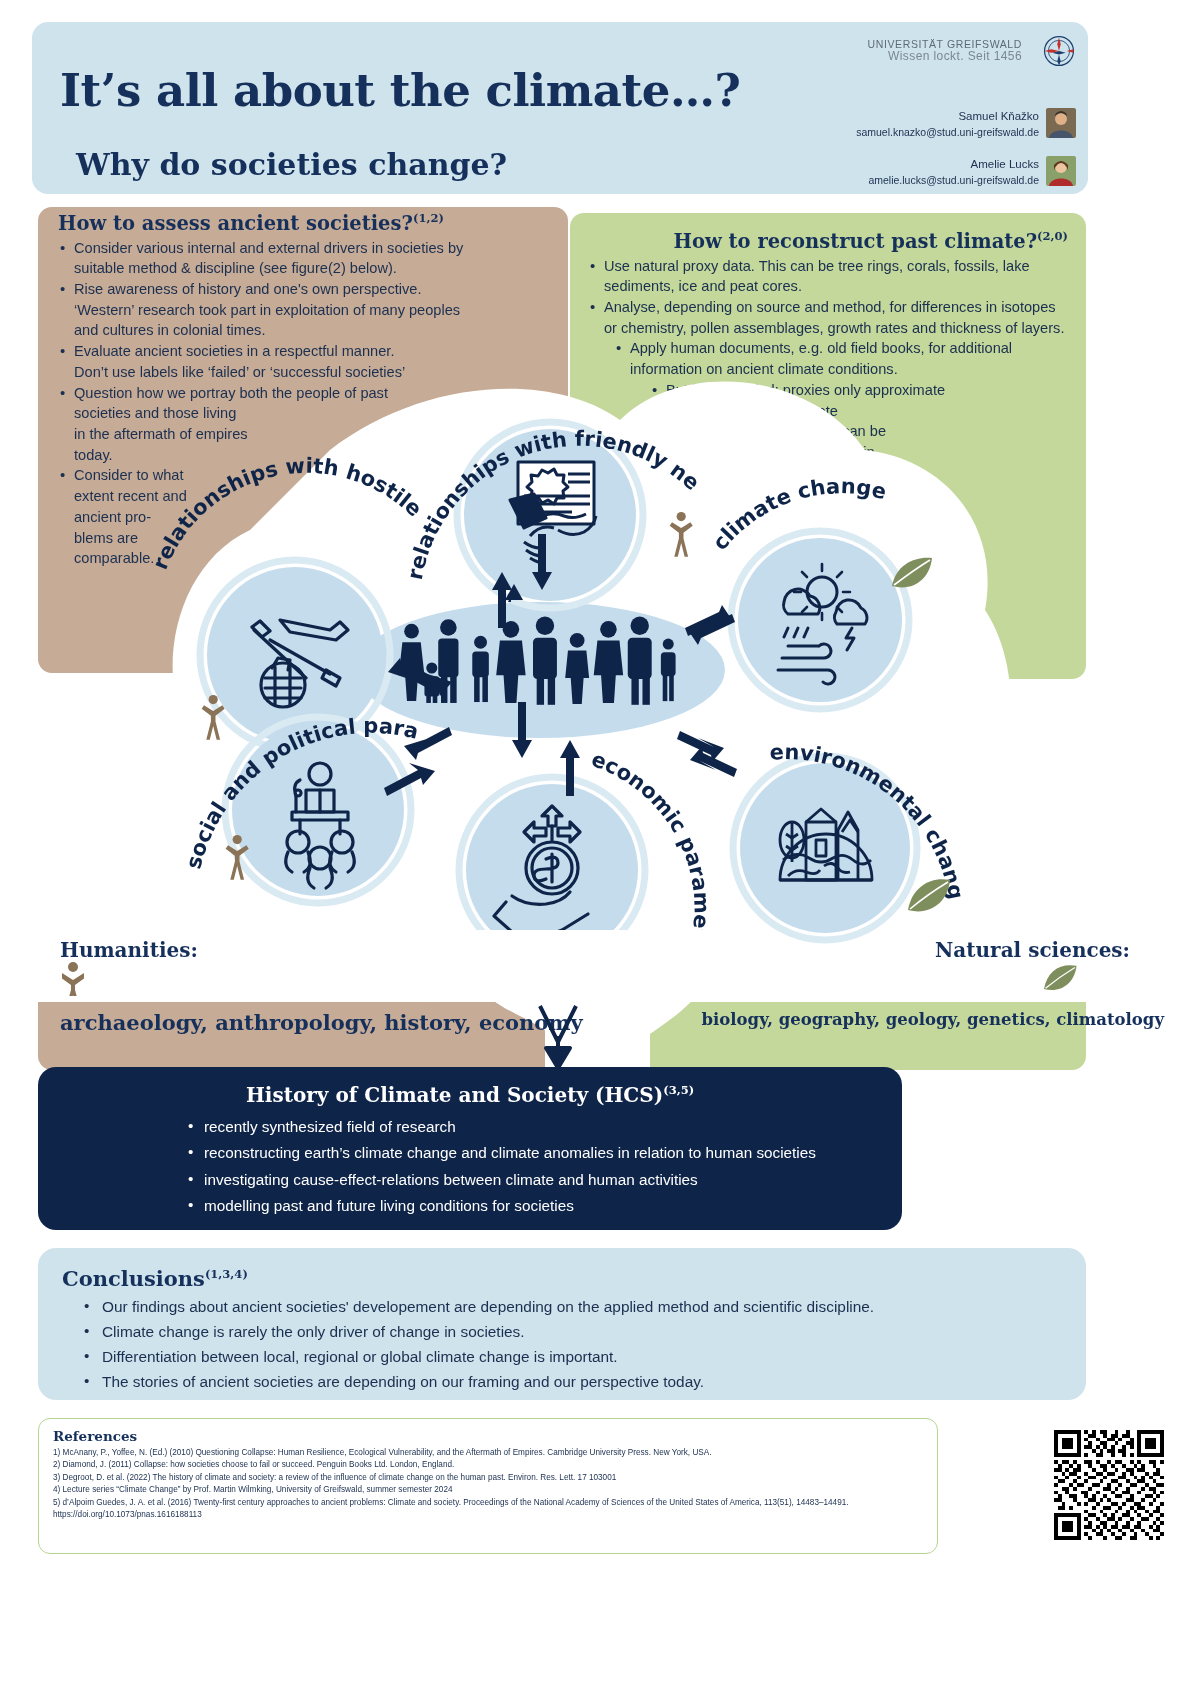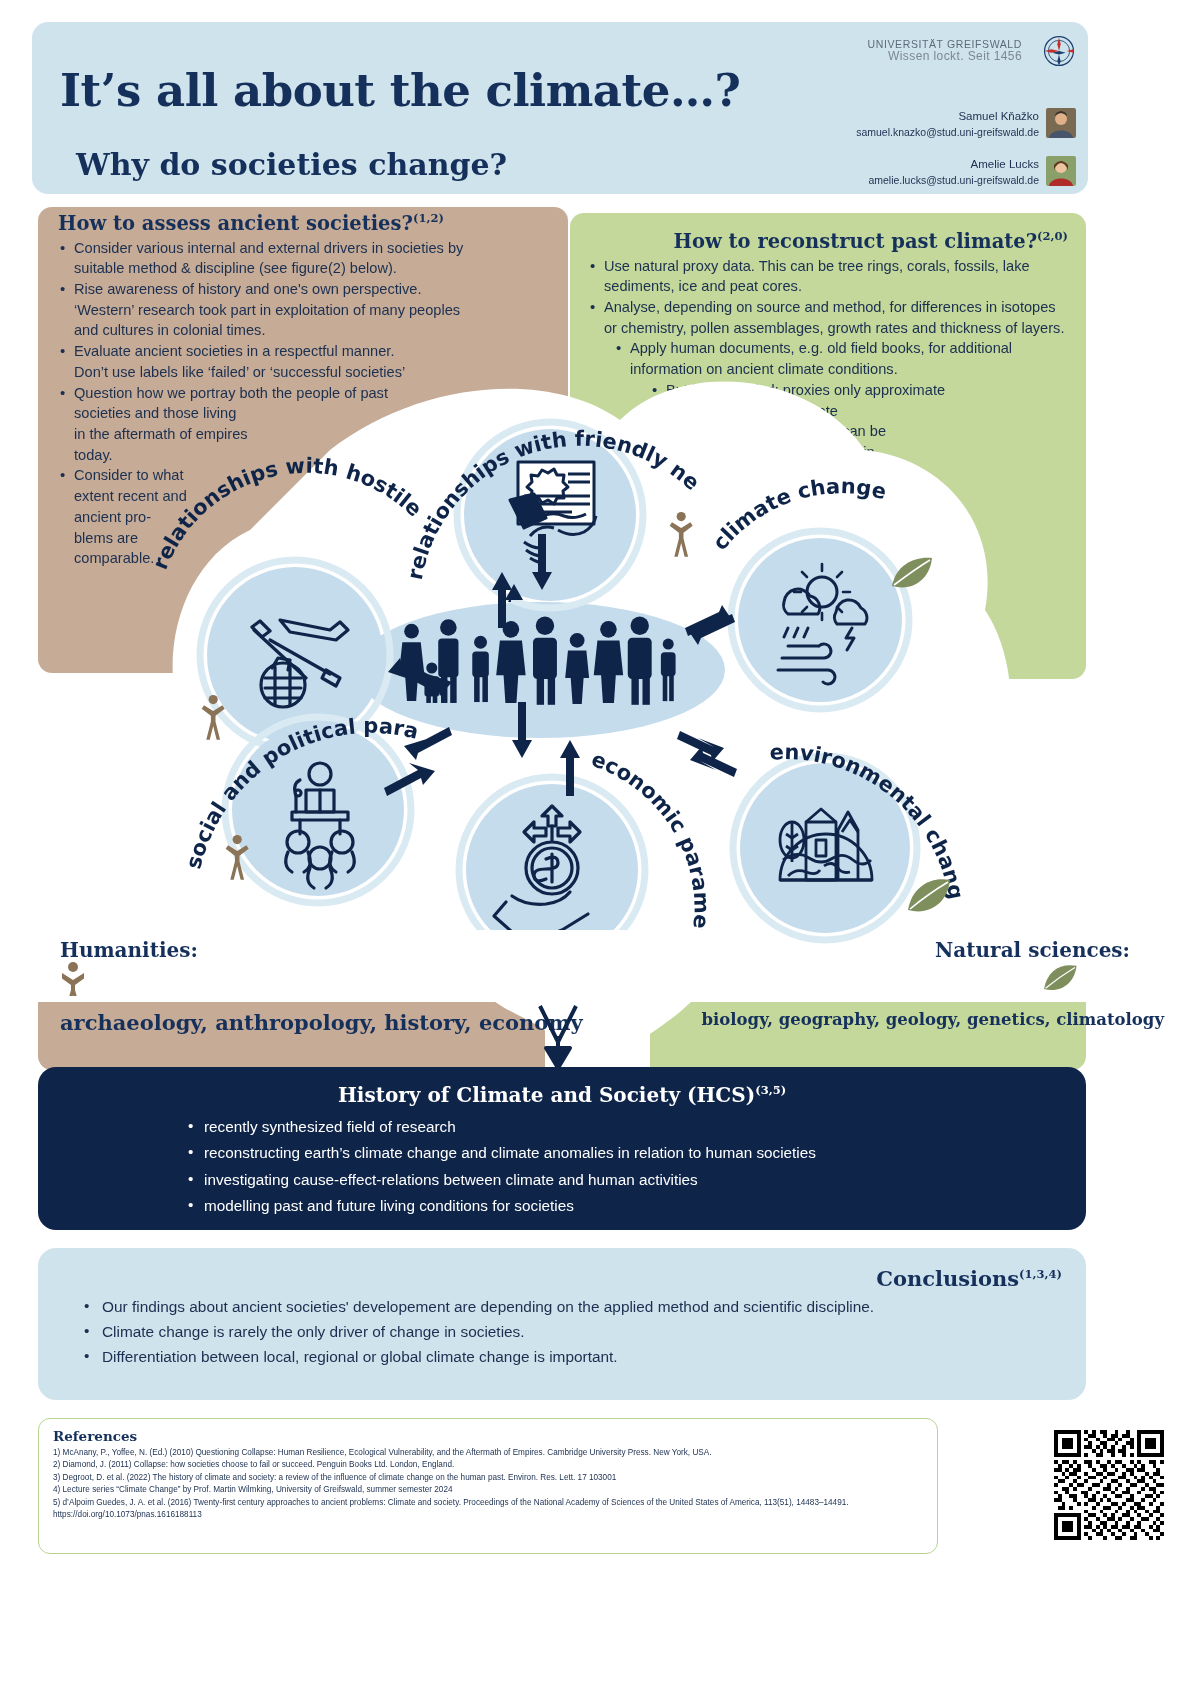--- a/index.html
+++ b/index.html
@@ -105,21 +105,21 @@
   #nat-list {
     position:absolute; right:26px; top:1010px;
     font-family:"DejaVu Serif", serif; font-weight:bold; font-size:16.5px; color:#16305c;
   }
   .ppl-icon { position:absolute; }
   #mask-left  { position:absolute; left:420px; top:930px; width:230px; height:148px; }
   #mask-right { position:absolute; left:545px; top:930px; width:230px; height:148px; }
 
   
   #hcs {
-    position:absolute; left:38px; top:1067px; width:1048px; height:163px;
+    position:absolute; left:38px; top:1067px; width:864px; height:163px;
     background:#0e2449; border-radius:18px; color:#ffffff;
     padding-top:16px;
   }
   #hcs-title {
     font-family:"DejaVu Serif", serif; font-weight:bold; font-size:20px;
     text-align:center; color:#ffffff; margin-bottom:7px;
   }
   #hcs ul { list-style:none; margin-left:150px; }
   #hcs ul li {
     position:relative; padding-left:16px; font-size:15.3px; line-height:1.72; color:#ffffff;
@@ -128,21 +128,20 @@
   #arrow-down { position:absolute; left:536px; top:1000px; width:44px; height:72px; }
 
   
   #conclusions {
     position:absolute; left:38px; top:1248px; width:1048px; height:152px;
     background:#cfe3ec; border-radius:18px; padding:18px 24px 0 24px;
   }
   #conc-title {
     font-family:"DejaVu Serif", serif; font-weight:bold; font-size:21px; color:#16305c;
     margin-bottom:4px;
-    text-align:right;
   }
   #conclusions ul { list-style:none; margin-left:22px; }
   #conclusions ul li {
     position:relative; padding-left:18px; font-size:15.4px; line-height:1.62; color:#1b2f50;
   }
   #conclusions ul li::before { content:"\2022"; position:absolute; left:0; top:-1px; }
 
   
   #references {
     position:absolute; left:38px; top:1418px; width:900px; height:136px;
@@ -526,20 +525,21 @@
 </div>
 
 <div id="conclusions">
   <div id="conc-title">
     <span>Conclusions</span><span class="sup">(1,3,4)</span>
   </div>
   <ul>
     <li>Our findings about ancient societies' developement are depending on the applied method and scientific discipline.</li>
     <li>Climate change is rarely the only driver of change in societies.</li>
     <li>Differentiation between local, regional or global climate change is important.</li>
+    <li>The stories of ancient societies are depending on our framing and our perspective today.</li>
   </ul>
 </div>
 
 <div id="references">
   <div id="ref-title">References</div>
   <div class="ref-item">1) McAnany, P., Yoffee, N. (Ed.) (2010) Questioning Collapse: Human Resilience, Ecological Vulnerability, and the Aftermath of Empires. Cambridge University Press. New York, USA.</div>
   <div class="ref-item">2) Diamond, J. (2011) Collapse: how societies choose to fail or succeed. Penguin Books Ltd. London, England.</div>
   <div class="ref-item">3) Degroot, D. et al. (2022) The history of climate and society: a review of the influence of climate change on the human past. Environ. Res. Lett. 17 103001</div>
   <div class="ref-item">4) Lecture series “Climate Change” by Prof. Martin Wilmking, University of Greifswald, summer semester 2024</div>
   <div class="ref-item">5) d’Alpoim Guedes, J. A. et al. (2016) Twenty-first century approaches to ancient problems: Climate and society. Proceedings of the National Academy of Sciences of the United States of America, 113(51), 14483–14491. https://doi.org/10.1073/pnas.1616188113</div>

